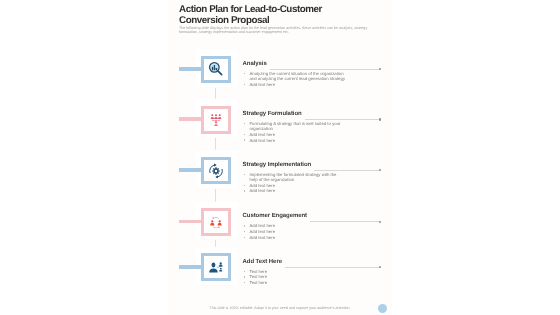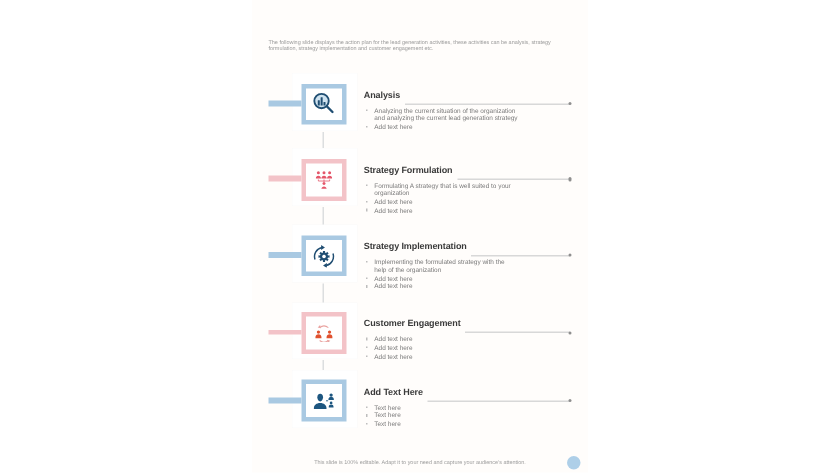--- a/index.html
+++ b/index.html
@@ -22,20 +22,21 @@
   ul.bul li{position:relative;padding-left:6.0px;margin-bottom:0.65px;}
   ul.bul li:before{content:"";position:absolute;left:0px;top:1.9px;width:1.5px;height:1.4px;background:#bdbdbd;}
   .footer{position:absolute;left:0;top:306.1px;width:224px;text-align:center;font-size:3.65px;color:#9d9d9d;}
   .fdot{position:absolute;left:210.1px;top:304.3px;width:9px;height:9px;border-radius:50%;background:#aecfe8;}
 </style>
 </head>
 <body>
 
 <div class="page">
 
+  <div class="title">Action Plan for Lead-to-Customer Conversion Proposal</div>
   <div class="subtitle">The following slide displays the action plan for the lead generation activities, these activities can be analysis, strategy formulation, strategy implementation and customer engagement etc.</div>
 
   <div class="row" id="row0" style="top:55.8px">
     <div class="card"></div>
     <div class="vline"></div>
     <div class="hbar"></div>
     <div class="ibox">
       <svg width="15.5" height="15.5" viewBox="0 0 31 31">
         <circle cx="12.2" cy="12.2" r="9.6" fill="#cfe3f0"></circle>
         <g fill="none" stroke="#204e72" stroke-width="2.5">

